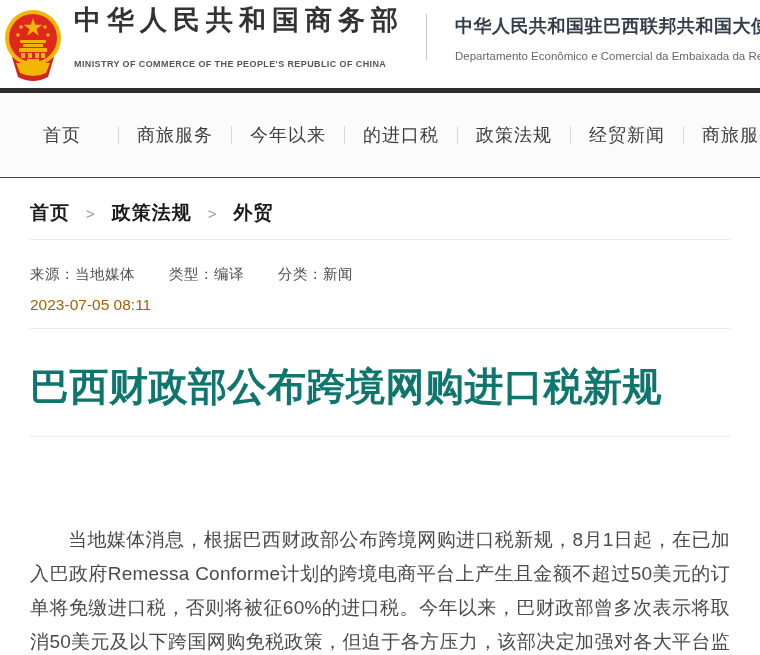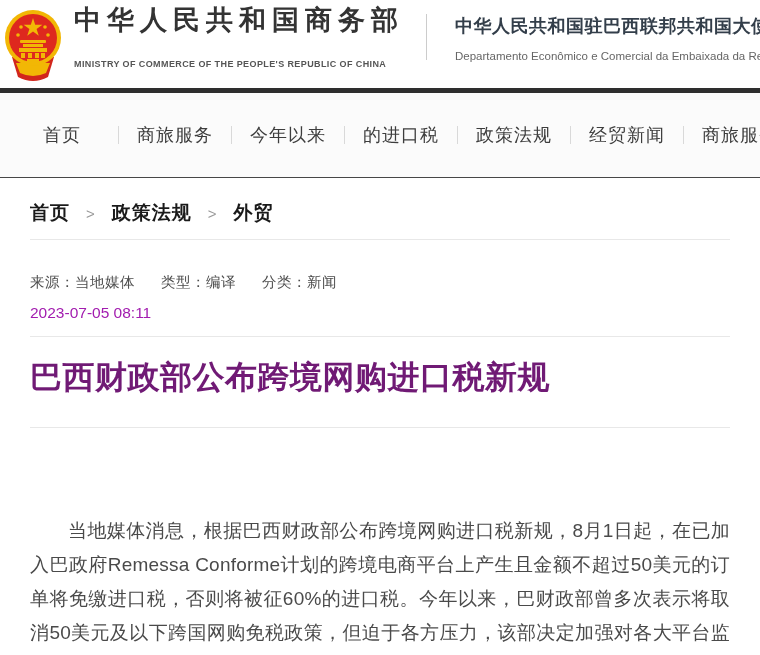--- a/index.html
+++ b/index.html
@@ -115,38 +115,38 @@
     font-size: 15px;
     margin: 0 16px;
   }
 
   .rule { border: none; border-top: 1px solid #e8e8e8; }
   .rule-1 { margin-top: 13px; }
   .rule-2 { margin-top: 14px; }
   .rule-3 { margin-top: 27px; }
 
   .meta-row {
-    margin-top: 33px;
-    display: flex;
-    gap: 26px;
+    margin-top: 25px;
+    display: flex;
+    gap: 34px;
     font-size: 14.5px;
     color: #4d4d4d;
     letter-spacing: 0.5px;
   }
   .meta-date {
     margin-top: 12px;
     font-size: 15.5px;
-    color: #a21caf;
+    color: #a16207;
   }
 
   .article-title {
-    margin-top: 18px;
-    font-size: 32px;
-    font-weight: 700;
-    color: #701a75;
+    margin-top: 35px;
+    font-size: 39px;
+    font-weight: 700;
+    color: #0f766e;
     letter-spacing: 0.5px;
     line-height: 45px;
   }
 
   .article-body {
     margin-top: 86px;
     font-size: 19px;
     line-height: 34px;
     color: #4a4a4a;
     text-indent: 2em;

